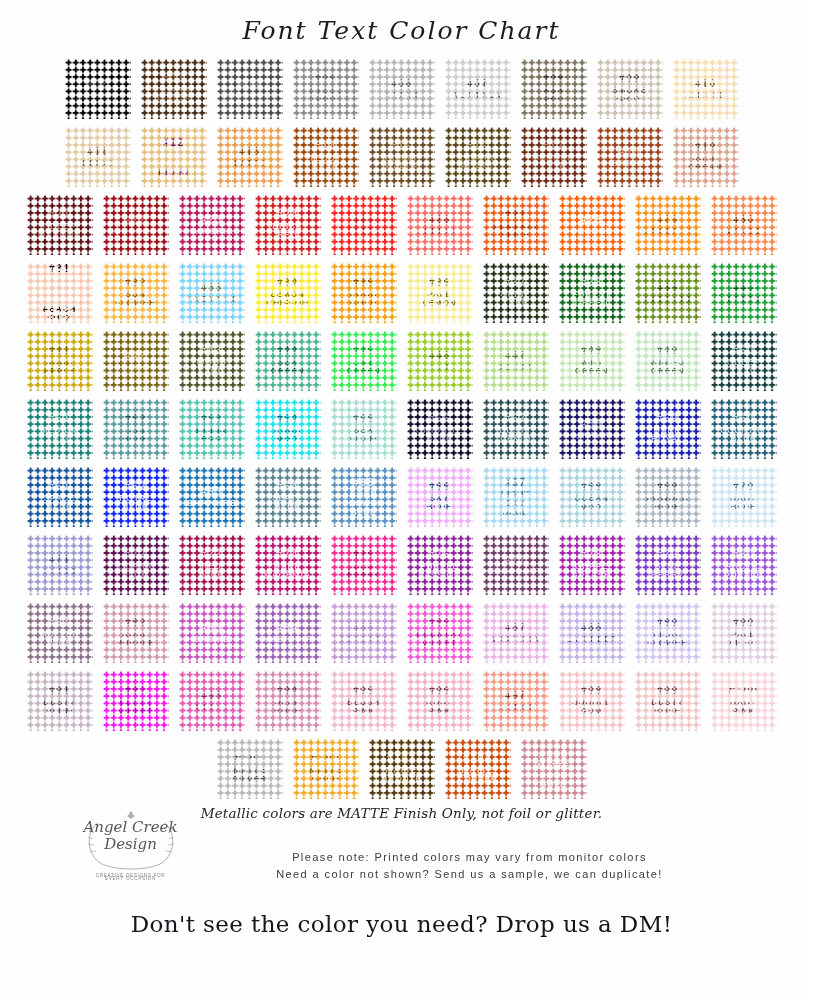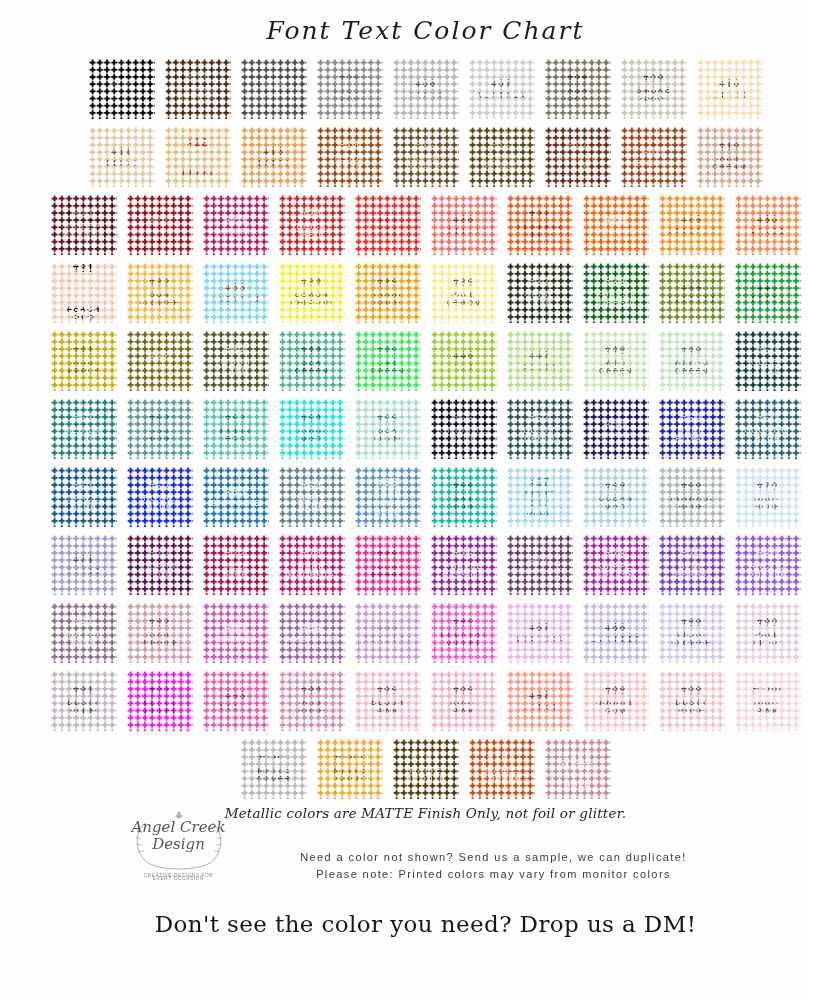--- a/index.html
+++ b/index.html
@@ -7,21 +7,20 @@
     margin: 0; padding: 0;
     width: 833px; height: 1000px;
     background: #ffffff;
     font-family: "Liberation Sans", sans-serif;
     overflow: hidden;
   }
   #page {
     position: relative;
     width: 803px; height: 1000px;
     background: #fefefe;
-    padding-left: 48px;
   }
 
   
   .chart-title {
     text-align: center;
     font-family: "DejaVu Serif", serif;
     font-style: italic;
     font-size: 25px;
     letter-spacing: 2px;
     color: #1b1b23;
@@ -201,21 +200,21 @@
         <div class="swatch" style="background: rgb(248, 220, 175); color: rgb(109, 91, 62);">
           <div class="num">#10</div>
           <div class="nm">ALMOND</div>
         </div>
       </div>
       <div class="row">
         <div class="swatch" style="background: rgb(226, 201, 164); color: rgb(106, 88, 60);">
           <div class="num">#11</div>
           <div class="nm">BEIGE</div>
         </div>
-        <div class="swatch" style="background: rgb(229, 189, 125); color: #b91c1c; gap: 18px;">
+        <div class="swatch" style="background: rgb(229, 189, 125); color: #701a75; gap: 18px;">
           <div class="num">#12</div>
           <div class="nm">KHAKI</div>
         </div>
         <div class="swatch" style="background: rgb(231, 159, 82); color: rgb(109, 69, 25);">
           <div class="num">#13</div>
           <div class="nm">LATTE</div>
         </div>
         <div class="swatch" style="background: rgb(154, 77, 18); color: rgb(226, 176, 131);">
           <div class="num">#14</div>
           <div class="nm two">
@@ -529,21 +528,21 @@
           </div>
         </div>
         <div class="swatch" style="background: rgb(91, 145, 192); color: rgb(211, 228, 242);">
           <div class="num">#65</div>
           <div class="nm two">
             <div>CORN</div>
             <div>FLOWER</div>
             <div>BLUE</div>
           </div>
         </div>
-        <div class="swatch" style="background: #14b8a6; color: rgb(13, 77, 107);">
+        <div class="swatch" style="background: #f0abfc; color: rgb(13, 77, 107);">
           <div class="num">#66</div>
           <div class="nm two">
             <div>SKY</div>
             <div>BLUE</div>
           </div>
         </div>
         <div class="swatch" style="background: rgb(164, 216, 242); color: rgb(62, 106, 132);">
           <div class="num">#67</div>
           <div class="nm two">
             <div>LIGHT</div>
@@ -827,20 +826,20 @@
         <div class="script">
           <div>Angel Creek</div>
           <div>Design</div>
         </div>
       </div>
       <div class="tag">CREATIVE DESIGNS FOR</div>
       <div class="tag">EVERY OCCASION</div>
     </div>
 
     <div class="notes">
+      <div>Please note: Printed colors may vary from monitor colors</div>
       <div>Need a color not shown? Send us a sample, we can duplicate!</div>
-      <div>Please note: Printed colors may vary from monitor colors</div>
     </div>
 
     <div class="bottom-line">Don't see the color you need? Drop us a DM!</div>
   </div>
 
 </div>
 
 </body></html>

